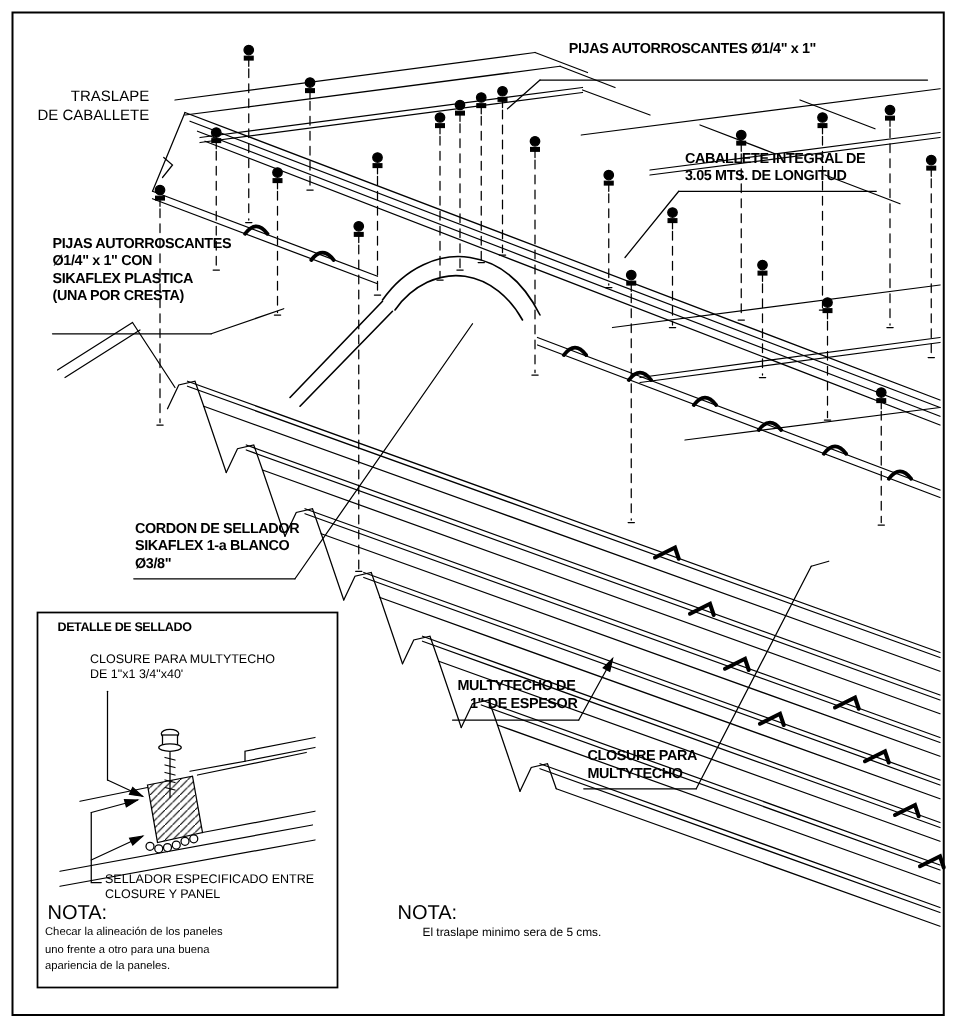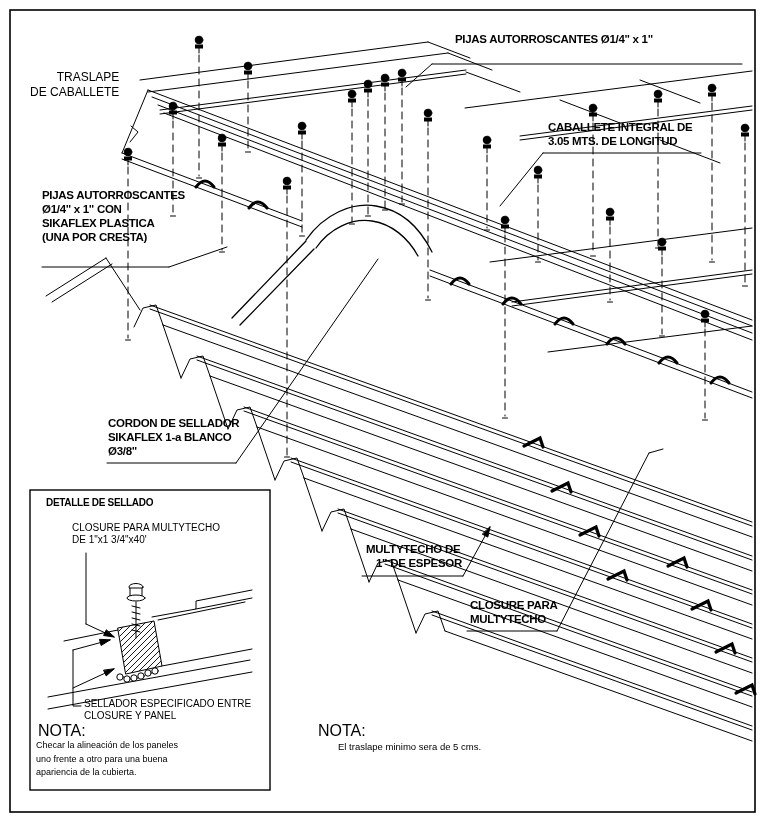--- a/index.html
+++ b/index.html
@@ -413,16 +413,16 @@
 
   <div class="lbl lbl-small" style="left:84px;top:698px;">
     <div>SELLADOR ESPECIFICADO ENTRE</div>
     <div>CLOSURE Y PANEL</div>
   </div>
 
   <div class="lbl nota-h" style="left:38px;top:722px;">NOTA:</div>
   <div class="lbl lbl-note" style="left:36px;top:739px;">
     <div>Checar la alineación de los paneles</div>
     <div>uno frente a otro para una buena</div>
-    <div>apariencia de la cubierta.</div>
+    <div>apariencia de la paneles.</div>
   </div>
 
 </div>
 
 </body></html>

